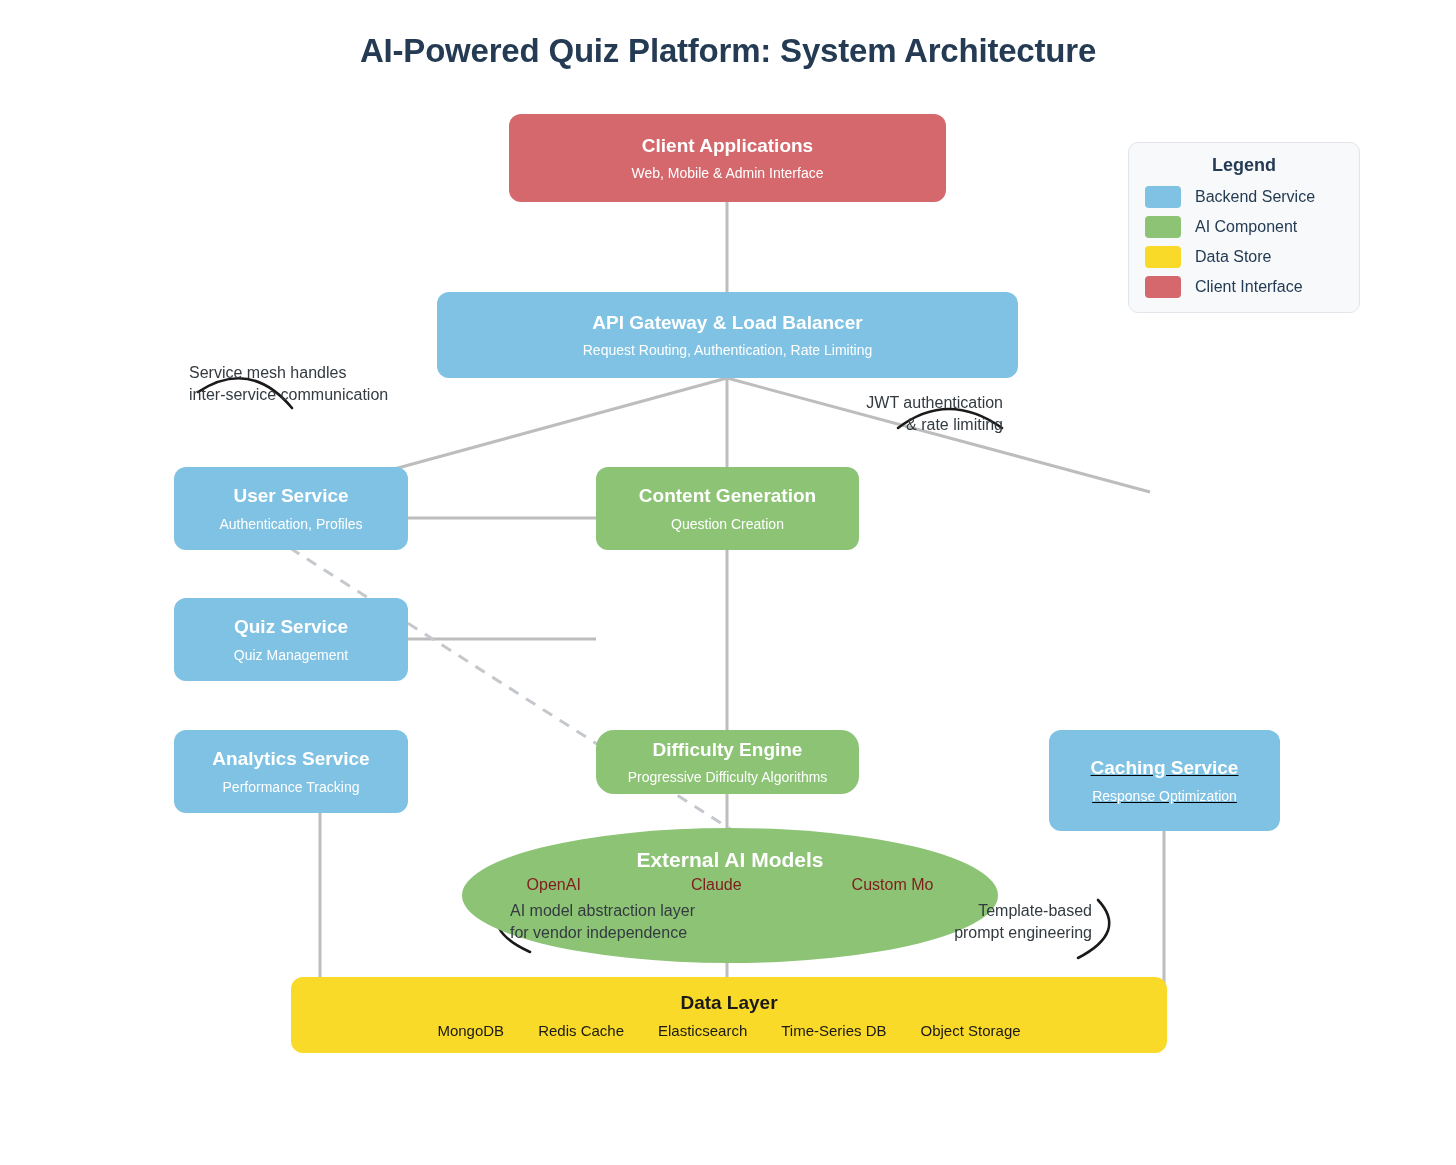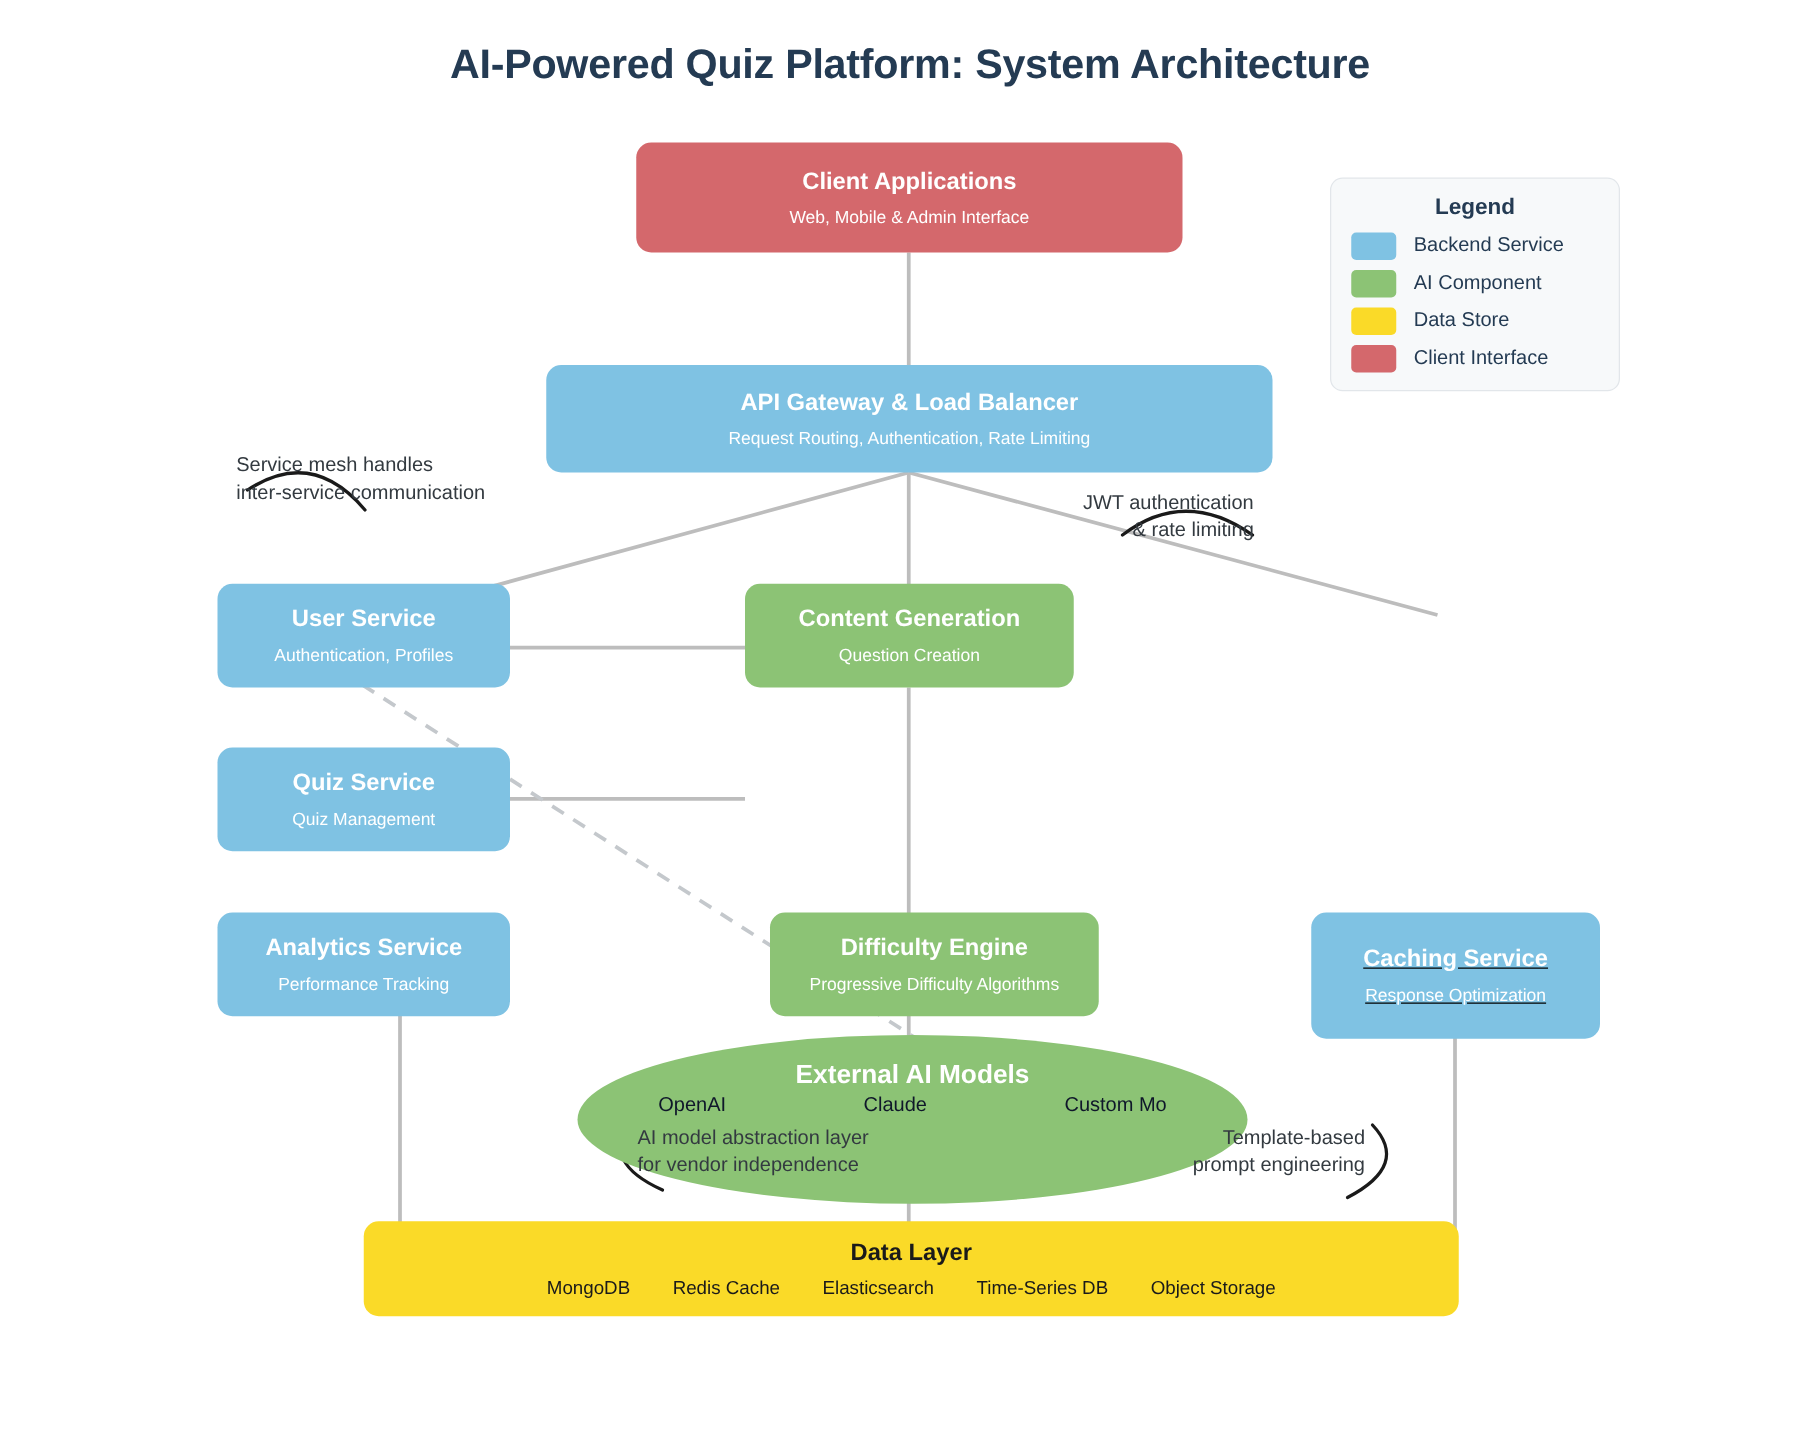--- a/index.html
+++ b/index.html
@@ -103,27 +103,27 @@
     width: 100%;
     display: flex;
     flex-direction: row;
     justify-content: center;
     align-items: center;
     gap: 110px;
     white-space: nowrap;
   }
   .model-row .model {
     font-size: 16px;
-    color: #0f172a;
+    color: #7f1d1d;
   }
 
   
   .legend {
     position: absolute;
-    left: 1064px;
+    left: 1128px;
     top: 142px;
     width: 232px;
     background: #f7f9fa;
     border: 1px solid #e2e6ea;
     border-radius: 10px;
     padding: 12px 16px 14px 16px;
     box-sizing: border-box;
   }
   .legend-title {
     text-align: center;
@@ -228,21 +228,21 @@
     <div class="n-sub">Quiz Management</div>
   </div>
 
 
 
   <div class="node blue" style="left:174px; top:730px; width:234px; height:83px;">
     <div class="n-title">Analytics Service</div>
     <div class="n-sub">Performance Tracking</div>
   </div>
 
-  <div class="node green" style="left:616px; top:730px; width:263px; height:83px;">
+  <div class="node green" style="left:596px; top:730px; width:263px; height:64px;border-radius:18px;">
     <div class="n-title">Difficulty Engine</div>
     <div class="n-sub">Progressive Difficulty Algorithms</div>
   </div>
 
   <div class="node blue" style="left:1049px; top:730px; width:231px; height:101px;text-decoration:underline;">
     <div class="n-title">Caching Service</div>
     <div class="n-sub">Response Optimization</div>
   </div>
 
   <div class="ellipse" style="left:462px; top:828px; width:536px; height:135px;">

